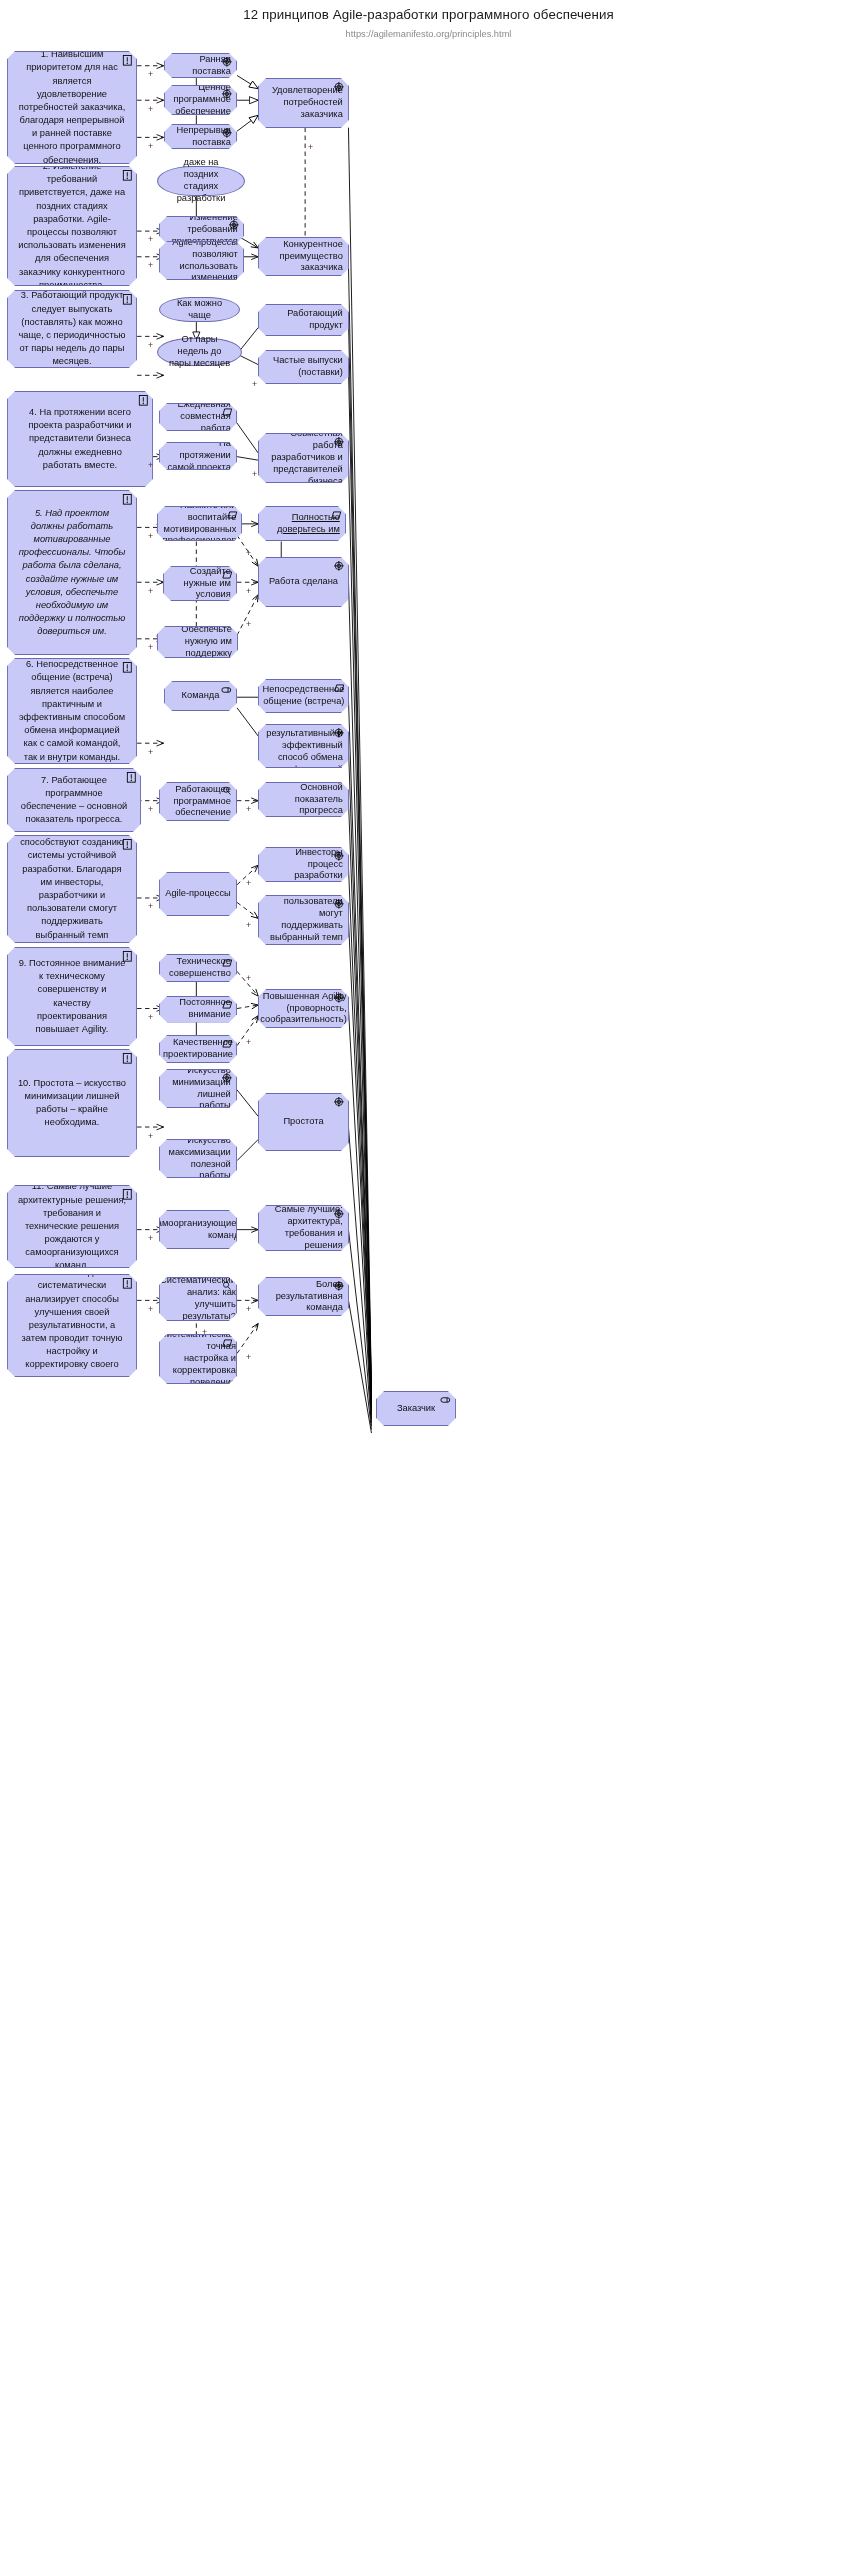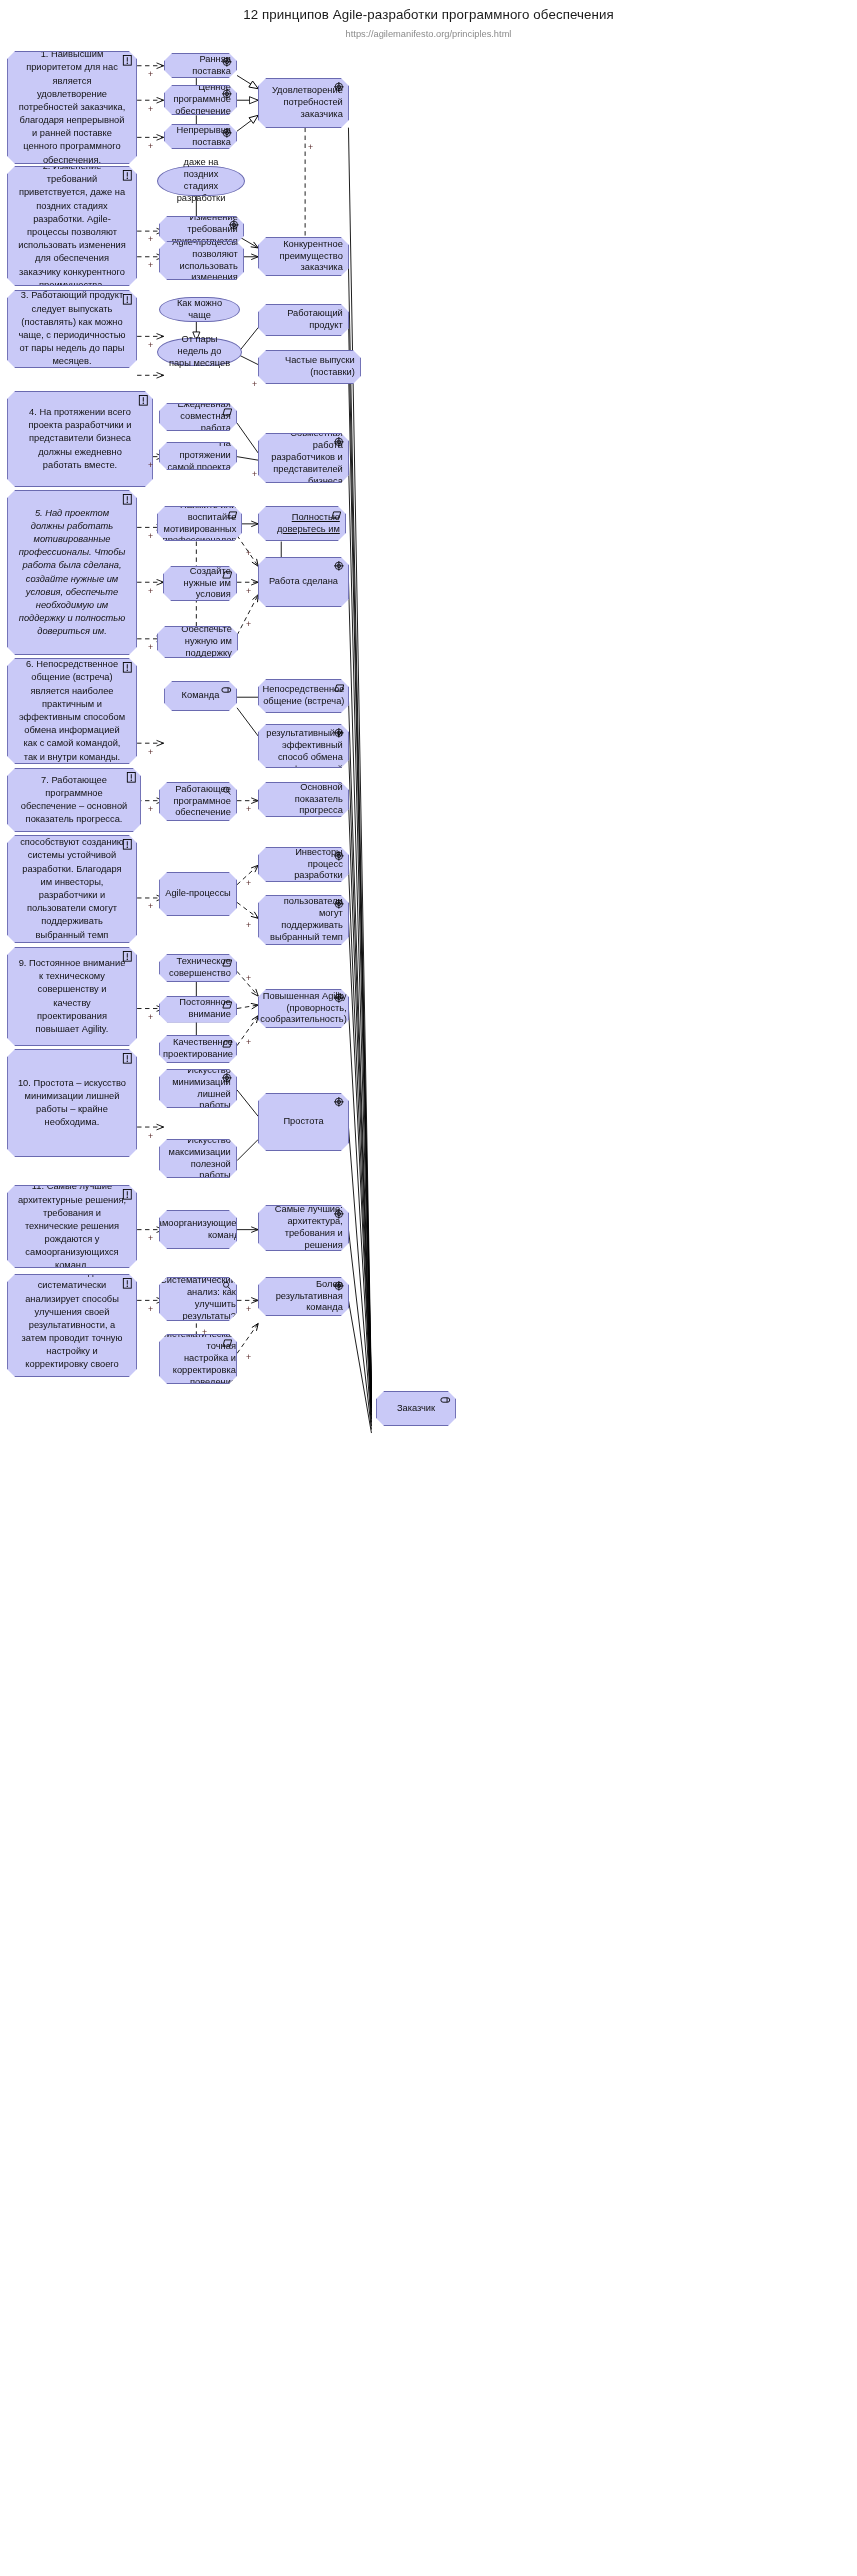--- a/index.html
+++ b/index.html
@@ -273,21 +273,21 @@
   </div>
   <div class="cloud" style="left:159px;top:297px;width:81px;height:25px;">
     <span>Как можно чаще</span>
   </div>
   <div class="cloud" style="left:157px;top:338px;width:85px;height:28px;">
     <span>От пары недель до пары месяцев</span>
   </div>
   <div class="node cut" style="left:258px;top:304px;width:91px;height:32px;">
     <span>Работающий продукт</span>
   </div>
-  <div class="node cut" style="left:258px;top:350px;width:103px;height:34px;">
+  <div class="node cut" style="left:258px;top:350px;width:91px;height:34px;">
     <span>Частые выпуски (поставки)</span>
   </div>
   <div class="plus" style="left:148px;top:340px;">+</div>
   <div class="plus" style="left:252px;top:379px;">+</div>
 
   <div class="node cut principle" style="left:7px;top:391px;width:146px;height:96px;">
     <span>4. На протяжении всего проекта разработчики и представители бизнеса должны  ежедневно работать вместе.</span>
     <span class="badge">
       <svg width="10.6" height="10.6" viewBox="0 0 12 12">
           <rect x="1.5" y="0.5" width="9" height="11" fill="none" stroke="#000"></rect>

